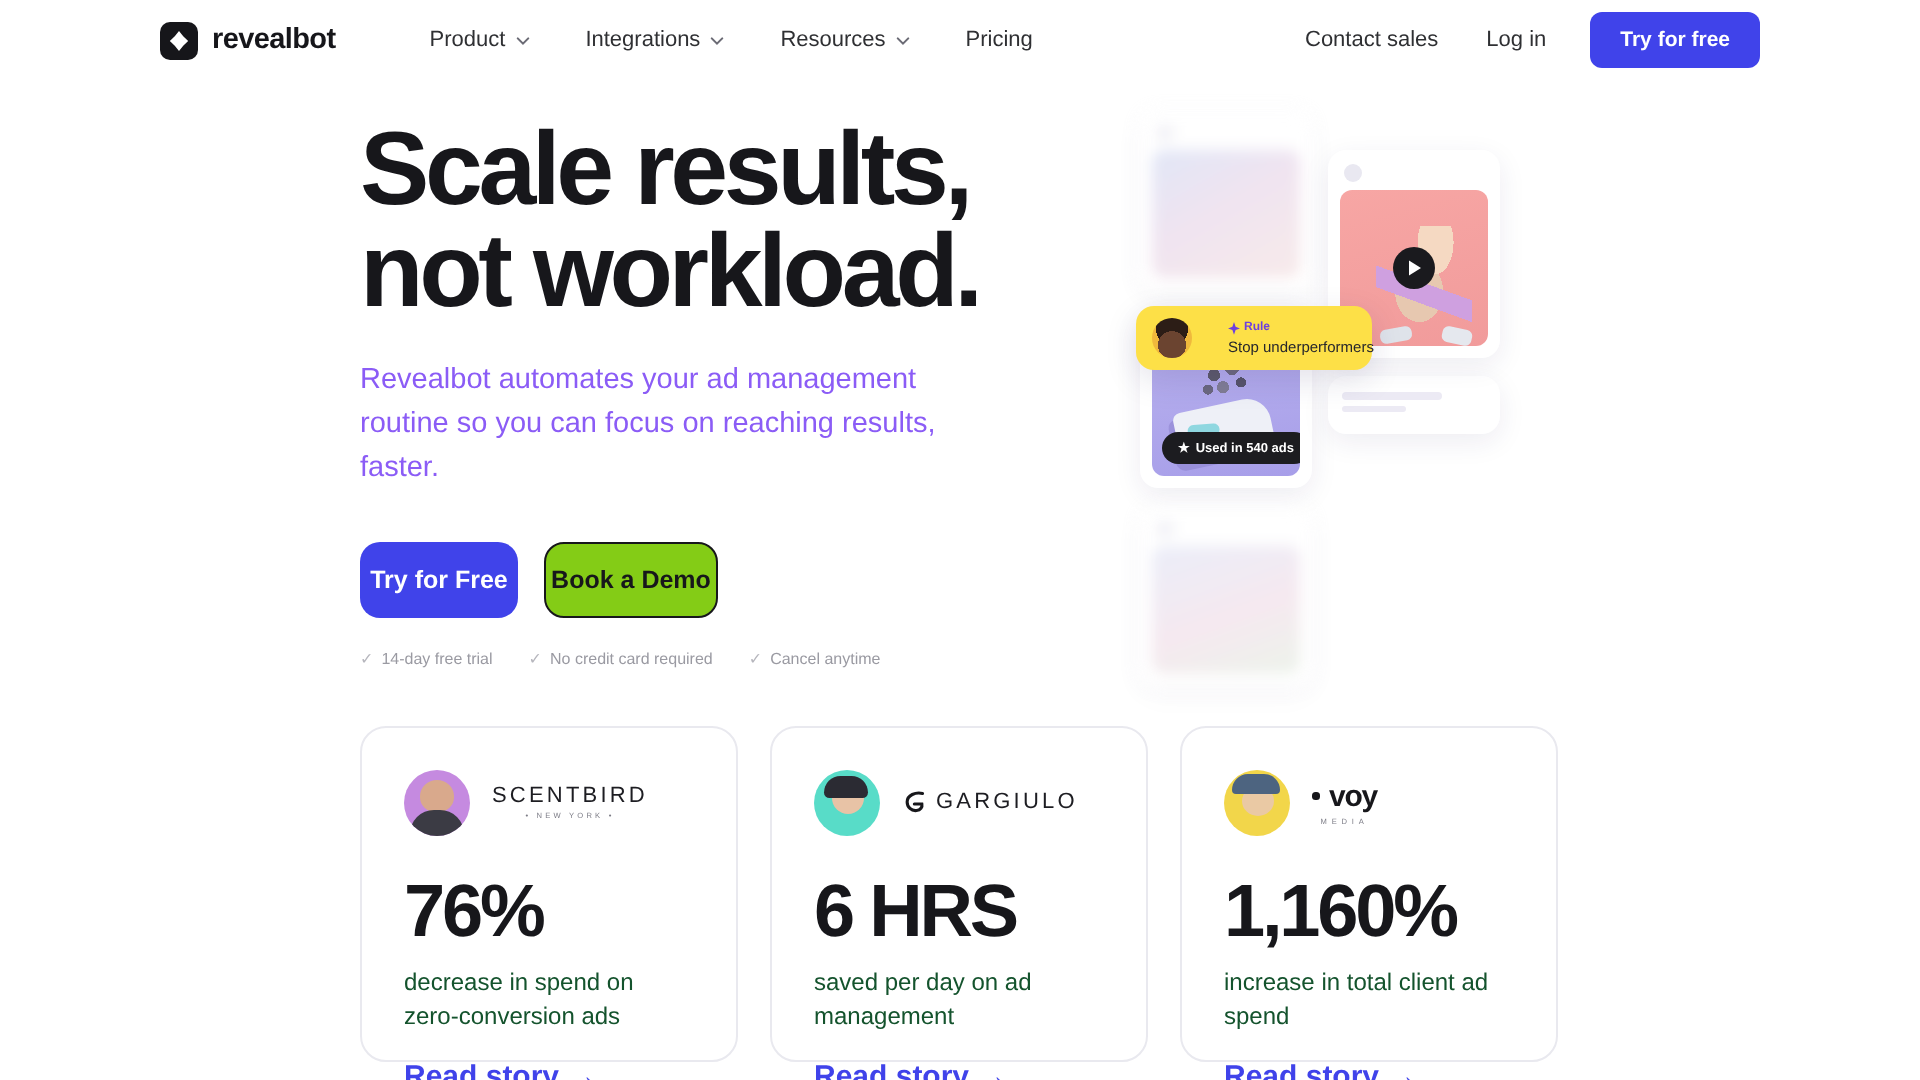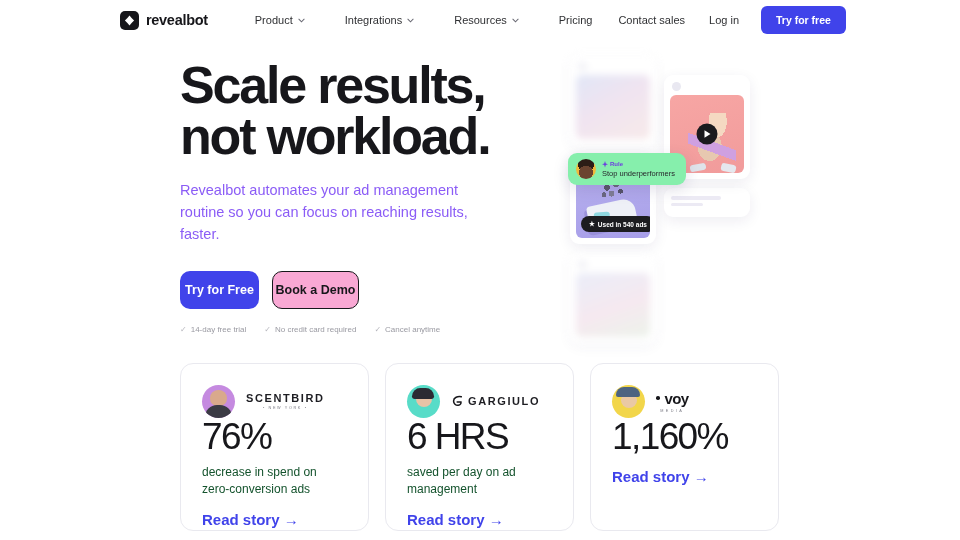--- a/index.html
+++ b/index.html
@@ -9,33 +9,33 @@
     font-family: "Liberation Sans", sans-serif;
     overflow: hidden;
     -webkit-font-smoothing: antialiased;
   }
 
   
   .nav {
     position: absolute; top: 0; left: 0;
     width: 960px; height: 40px;
     display: flex; align-items: center;
-    padding: 0 120px;
+    padding: 0 80px;
   }
   .brand { display: flex; align-items: center; gap: 7px; }
   .brand-mark {
     width: 19px; height: 19px; border-radius: 5px;
     background: #16161a;
     display: flex; align-items: center; justify-content: center;
   }
   .brand-name {
     font-size: 14.5px; font-weight: bold; color: #16161a;
     letter-spacing: -0.3px;
   }
-  .nav-links { display: flex; align-items: center; margin-left: 33px; gap: 12px; text-align: right; }
+  .nav-links { display: flex; align-items: center; margin-left: 33px; gap: 0; text-align: right; }
   .nav-link {
     font-size: 11px; color: #2f3033; padding: 0 14px;
     display: flex; align-items: center; gap: 5px; cursor: pointer;
     white-space: nowrap;
   }
   .chev { display: block; }
   .nav-right { margin-left: auto; display: flex; align-items: center; gap: 0; }
   .nav-right .nav-link { padding: 0 12px; }
   .cta-nav {
     background: #4043ea; color: #fff; font-size: 10.5px; font-weight: bold;
@@ -53,21 +53,21 @@
   .sub {
     margin-top: 17px; font-size: 14.5px; line-height: 1.52;
     color: #8b5cf6; max-width: 310px;
   }
   .btn-row { margin-top: 26px; display: flex; gap: 13px; }
   .btn-primary {
     background: #4043ea; color: #fff; font-size: 12.5px; font-weight: bold;
     border: none; border-radius: 10px; width: 79px; height: 38px; cursor: pointer;
   }
   .btn-secondary {
-    background: #f9a8d4; color: #17171b; font-size: 12.5px; font-weight: bold;
+    background: #84cc16; color: #17171b; font-size: 12.5px; font-weight: bold;
     border: 1.4px solid #17171b; border-radius: 10px; width: 87px; height: 38px;
     cursor: pointer;
   }
   .trust { margin-top: 16px; display: flex; gap: 18px; }
   .trust-item {
     font-size: 8px; color: #9a9aa2; display: flex; align-items: center; gap: 4px;
     white-space: nowrap;
   }
   .tick { color: #b6b6bd; font-size: 8px; }
 
@@ -142,23 +142,23 @@
   }
   .play {
     position: absolute; left: 50%; top: 50%; transform: translate(-50%,-50%);
     width: 21px; height: 21px; border-radius: 50%; background: #1a1a1e;
     display: flex; align-items: center; justify-content: center;
   }
 
   
   .rule-card {
     position: absolute; left: 8px; top: 103px; width: 118px;
-    background: #86efac; border-radius: 9px; padding: 6px 8px;
+    background: #fde047; border-radius: 9px; padding: 6px 8px;
     box-shadow: 0 5px 16px rgba(40,30,90,0.13);
-    display: flex; align-items: center; gap: 6px; z-index: 5;
+    display: flex; align-items: center; gap: 18px; z-index: 5;
   }
   .avatar-sm {
     width: 20px; height: 20px; border-radius: 50%; flex: 0 0 20px;
     background: radial-gradient(circle at 50% 68%, #6b4430 0 7px, transparent 7px),
                 radial-gradient(circle at 50% 28%, #2c1d16 0 8px, transparent 8px),
                 #f0b93c;
     overflow: hidden;
   }
   .rule-label {
     font-size: 6px; font-weight: bold; color: #6d3fe0;
@@ -210,34 +210,34 @@
   .av2:after  { content:''; position:absolute; left:5px; top:3px; width:22px; height:11px;
                 border-radius:9px 9px 3px 3px; background:#2b2b33; }
   .av3 { background: #f2d64a; }
   .av3:before { content:''; position:absolute; left:9px; top:8px; width:16px; height:15px;
                 border-radius:50%; background:#eac9a4; }
   .av3:after  { content:''; position:absolute; left:4px; top:2px; width:24px; height:10px;
                 border-radius:8px 8px 2px 2px; background:#4d6480; }
 
   .logo-text { display: flex; flex-direction: column; }
   .logo-main {
-    font-size: 11px; font-weight: bold; letter-spacing: 1.6px; color: #1d1d22;
+    font-size: 11px; font-weight: normal; letter-spacing: 1.6px; color: #1d1d22;
     white-space: nowrap;
   }
   .logo-sub {
     font-size: 3.8px; letter-spacing: 1.6px; color: #7c7c86; margin-top: 2px;
     text-align: center; white-space: nowrap;
   }
   .logo-row { display: flex; align-items: center; gap: 5px; }
   .voy-dot { width: 3.5px; height: 3.5px; border-radius: 50%; background: #17171b; }
   .voy-main { font-size: 15px; font-weight: bold; letter-spacing: -0.6px; color: #17171b; }
 
   .stat-value {
-    font-size: 37px; font-weight: normal; letter-spacing: -1.6px; color: #17171b;
-    line-height: 1;
+    font-size: 37px; font-weight: bold; letter-spacing: -1.6px; color: #17171b;
+    margin-top: 19px; line-height: 1;
   }
   .stat-desc {
     font-size: 12px; line-height: 1.42; color: #14532d; margin-top: 9px;
   }
   .read {
     font-size: 15px; font-weight: bold; color: #4043ea; margin-top: 13px;
     cursor: pointer; display: inline-block;
   }
 </style>
 </head>
@@ -407,16 +407,17 @@
       <div class="avatar av3"></div>
       <div class="logo-text">
         <div class="logo-row">
           <span class="voy-dot"></span>
           <span class="voy-main">voy</span>
         </div>
         <div class="logo-sub" style="letter-spacing:2.4px">MEDIA</div>
       </div>
     </div>
     <div class="stat-value">1,160%</div>
+    <div class="stat-desc">increase in total client ad spend</div>
     <a class="read">Read story →</a>
   </div>
 
 </div>
 
 </body></html>

